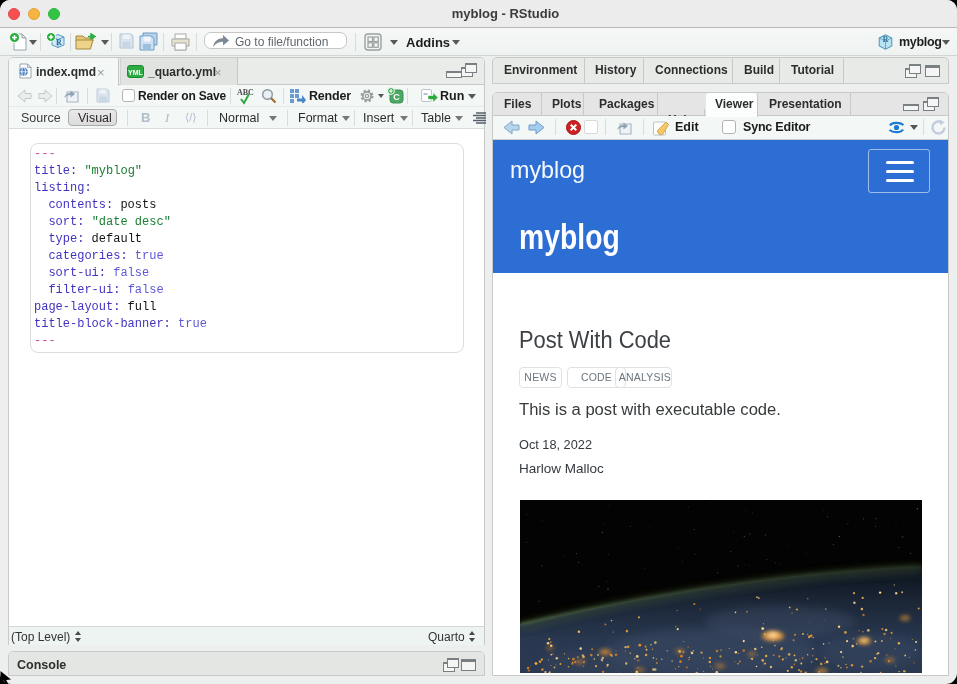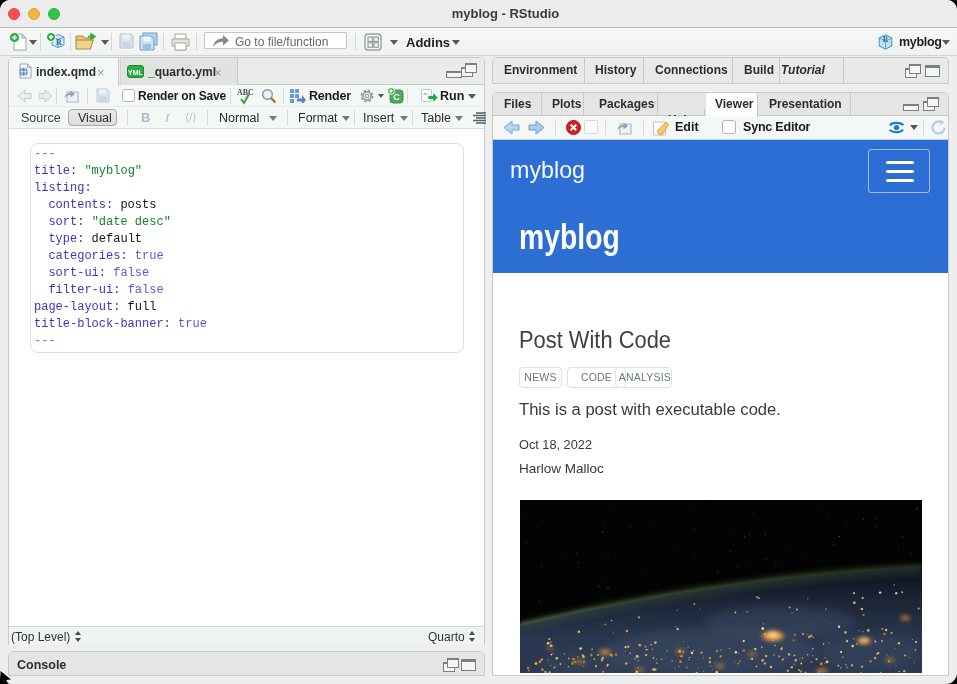--- a/index.html
+++ b/index.html
@@ -115,21 +115,21 @@
       <rect x="4" y="12" width="8" height="6" fill="#9cbfe0"></rect>
       <rect x="4.5" y="4.5" width="7" height="5" fill="#f0f6fb"></rect>
     </svg>
     <div class="sep1" style="left:163px;"></div>
     <svg class="abs" style="left:171px;top:5px;" width="19" height="18" viewBox="0 0 19 18">
       <rect x="4" y="1" width="11" height="5" fill="#fff" stroke="#a9a9a9"></rect>
       <path d="M1 6h17v7h-3v4H4v-4H1z" fill="#e8e2cf" stroke="#a9a9a9"></path>
       <rect x="4" y="10" width="11" height="7" fill="#fdfdfd" stroke="#a9a9a9"></rect>
     </svg>
     <div class="sep1" style="left:196px;"></div>
-    <div class="abs" style="left:204px;top:4px;width:143px;height:17px;background:#fff;border:1px solid #c6c6c6;border-radius:1px;">
+    <div class="abs" style="left:204px;top:4px;width:143px;height:17px;background:#fff;border:1px solid #c6c6c6;border-radius:7px;">
       <svg class="abs" style="left:7px;top:2px;" width="17" height="13" viewBox="0 0 17 13">
         <path d="M1 12 C2 6, 6 3.2, 11 3.2 L11 0 L17 5.5 L11 10.5 L11 6.8 C7 6.8, 3.5 8.5, 1 12 Z" fill="#7d8994"></path>
       </svg>
       <span class="abs" style="left:30px;top:2px;font-size:12px;color:#60676e;">Go to file/function</span>
     </div>
     <div class="sep1" style="left:355px;"></div>
     <svg class="abs" style="left:364px;top:5px;" width="18" height="18" viewBox="0 0 18 18">
       <rect x="1" y="1" width="16" height="16" rx="3" fill="none" stroke="#9aa19e" stroke-width="1.4"></rect>
       <rect x="4" y="4" width="4.5" height="4.5" fill="none" stroke="#9aa19e" stroke-width="1.2"></rect>
       <rect x="9.8" y="4" width="4.5" height="4.5" fill="none" stroke="#9aa19e" stroke-width="1.2"></rect>
@@ -302,21 +302,21 @@
     <div class="envtab" style="left:93px;width:58px;">
         <span class="tabtext abs" style="left:9px;top:5px;">History</span>
       </div>
     <div class="envtab" style="left:152px;width:88px;">
         <span class="tabtext abs" style="left:10px;top:5px;">Connections</span>
       </div>
     <div class="envtab" style="left:241px;width:46px;">
         <span class="tabtext abs" style="left:10px;top:5px;">Build</span>
       </div>
     <div class="envtab" style="left:288px;width:63px;">
-        <span class="tabtext abs" style="left:0;top:5px;font-style:italic;">Tutorial</span>
+        <span class="tabtext abs" style="left:10px;top:5px;">Tutorial</span>
       </div>
     <div class="dblwin" style="left:412px;top:6px;">
         <div class="w2"></div>
         <div class="w1"></div>
       </div>
     <div class="maxwin" style="left:432px;top:7px;"></div>
   </div>
 
   <div id="filespane" class="pane">
     <div id="ftabs" class="tabbar">

